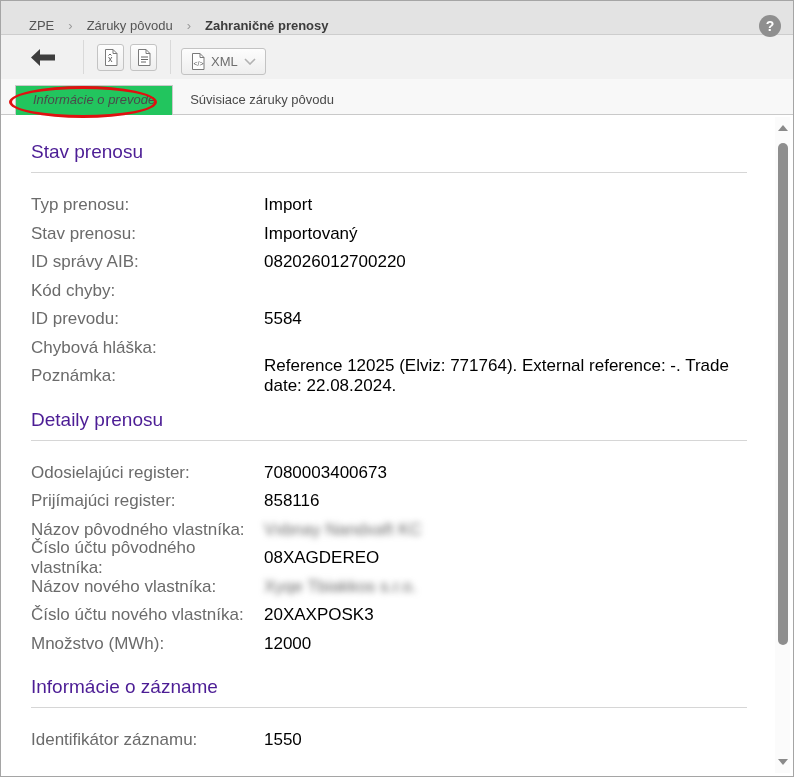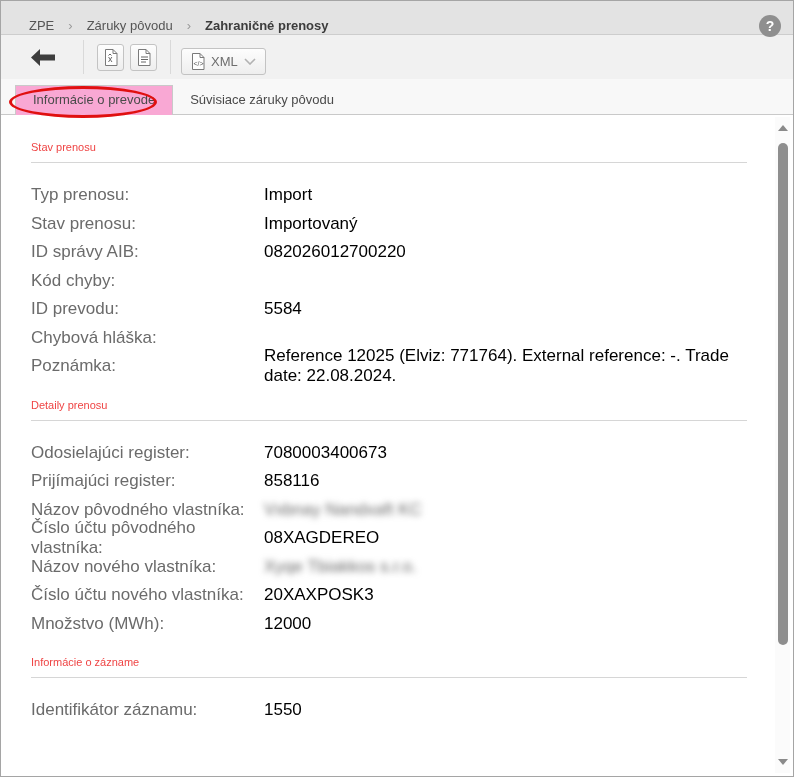--- a/index.html
+++ b/index.html
@@ -71,25 +71,26 @@
     padding-left: 14px;
     position: relative;
   }
   .tab {
     font-size: 13px; color: #4a4a4a;
     padding: 6px 17px 7px;
     cursor: pointer;
     white-space: nowrap;
   }
   .tab.active {
-    background: #f9a8d4;
+    background: #22c55e;
     border: 1px solid #c9c9c9;
     border-bottom: none;
     margin-bottom: -1px;
     padding-bottom: 8px;
+    font-style: italic;
   }
   .annotation-ellipse {
     position: absolute;
     left: 8px; top: 85px;
     width: 148px; height: 32px;
     border: 3px solid #e01010;
     border-radius: 50%;
     pointer-events: none;
     z-index: 5;
   }
@@ -98,22 +99,22 @@
   .content {
     position: relative;
     height: 661px;
     background: #fff;
     overflow: hidden;
     padding: 0 46px 0 30px;
   }
   .section { margin-top: 18px; }
   .section:first-child { margin-top: 26px; }
   .section-title {
-    font-size: 11px;
-    color: #ef4444;
+    font-size: 19px;
+    color: #4c1d95;
     padding-bottom: 9px;
     border-bottom: 1px solid #d6d6d6;
   }
   .fields { padding-top: 18px; }
   .field-row { display: flex; align-items: center; height: 28.5px; font-size: 17px; }
   .field-label { width: 233px; color: #6b6b6b; flex: none; }
   .field-value { color: #000; }
   .field-value.redacted { filter: blur(3px); color: #6a6a6a; user-select: none; }
 
   

